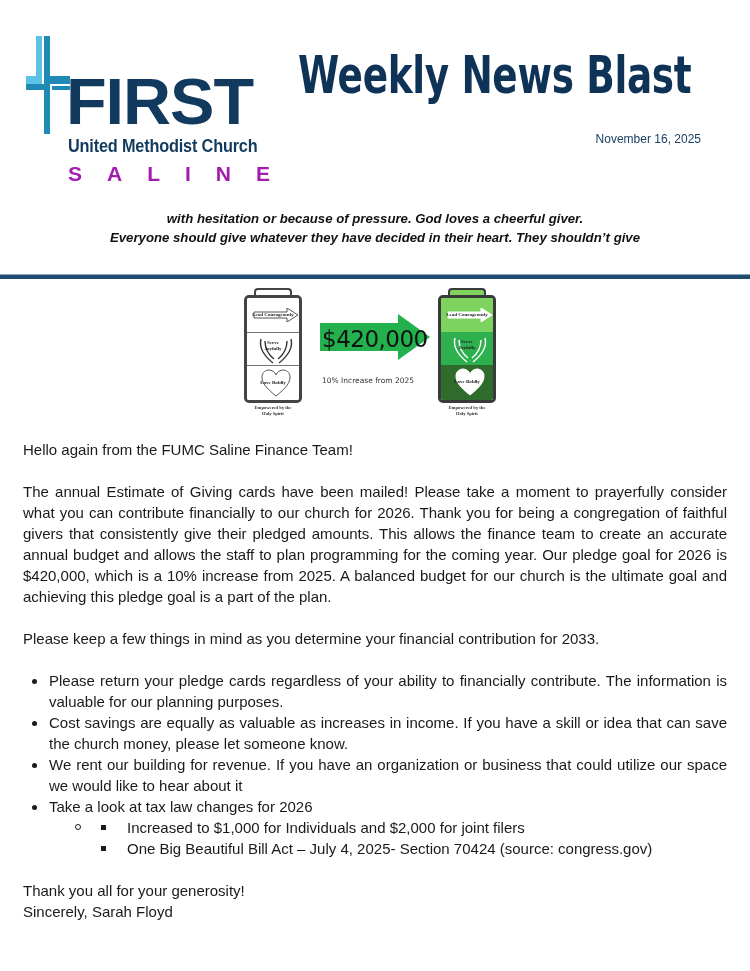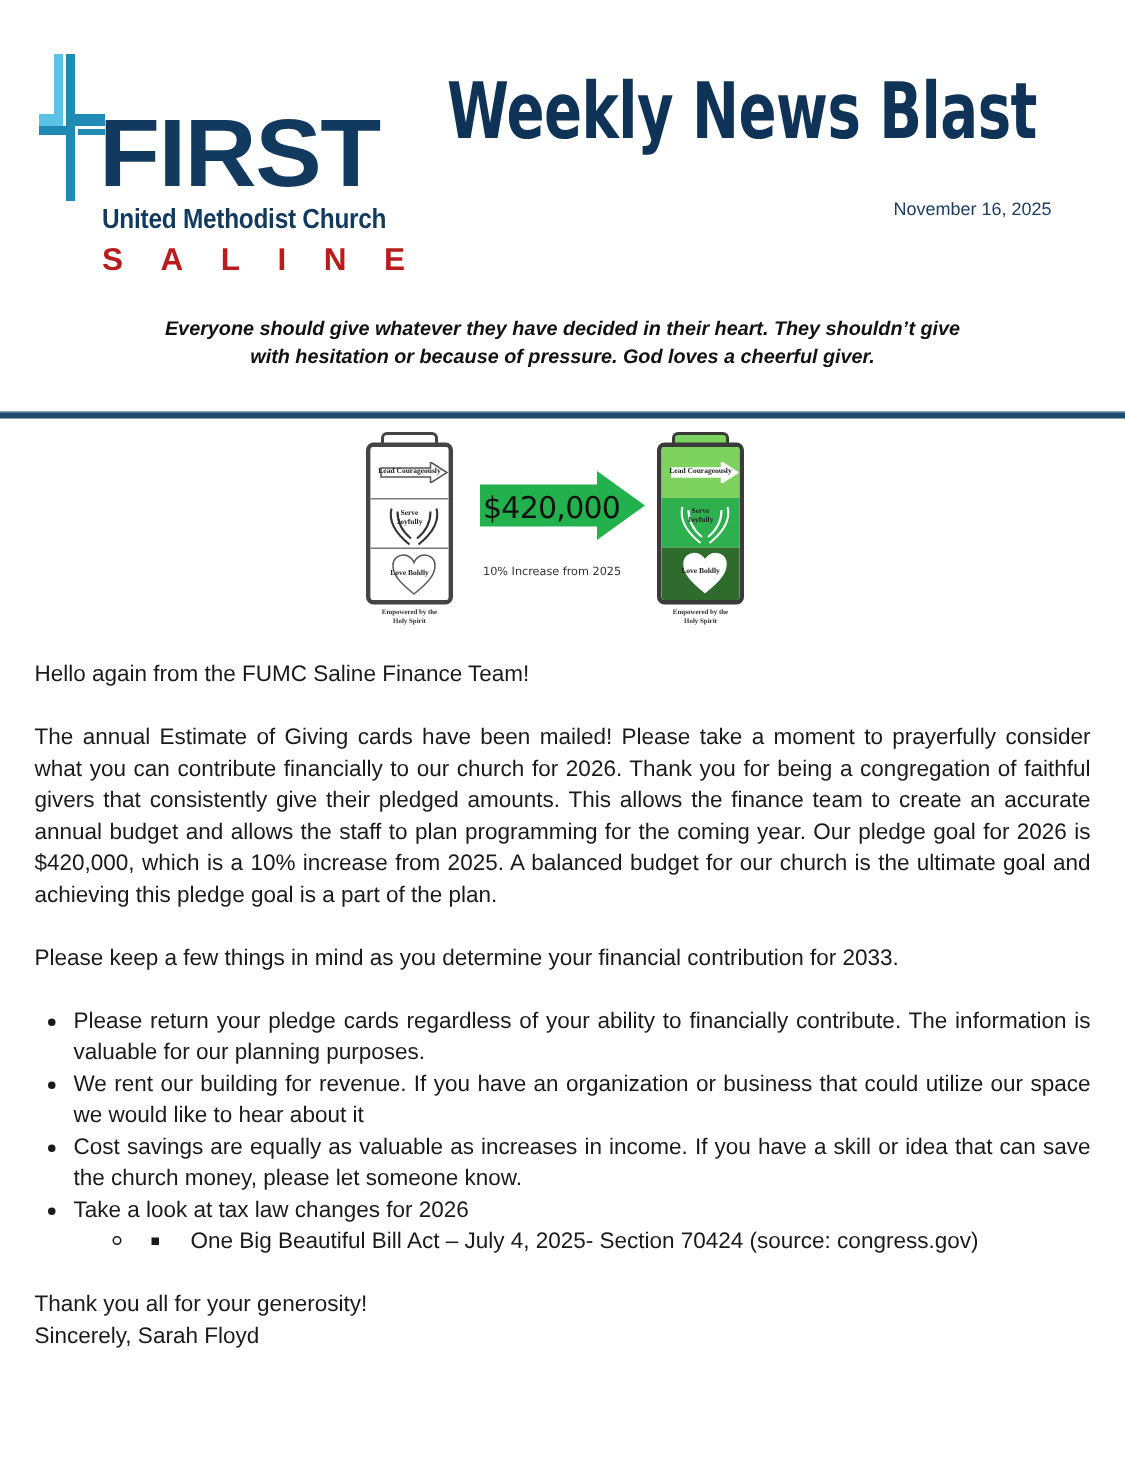--- a/index.html
+++ b/index.html
@@ -3,21 +3,21 @@
   <meta charset="utf-8">
   <style>
     html, body { margin: 0; padding: 0; background: #ffffff; }
     body { width: 750px; height: 971px; position: relative; overflow: hidden; font-family: "Liberation Sans", sans-serif; color: #111; }
 
     
     .logo { position: absolute; left: 26px; top: 34px; width: 240px; height: 150px; }
     .logo-cross { position: absolute; left: 0; top: 0; width: 80px; height: 110px; }
     .logo-first { position: absolute; left: 40px; top: 36px; font-family: "Liberation Sans", sans-serif; font-weight: 700; font-size: 64px; line-height: 64px; color: #123a5e; letter-spacing: -1px; transform: scaleX(1.04); transform-origin: left; }
     .logo-umc { position: absolute; left: 42px; top: 101px; font-family: "Liberation Sans Narrow", "Liberation Sans", sans-serif; font-weight: 700; font-size: 18.5px; color: #123a5e; transform: scaleX(0.88); transform-origin: left; white-space: nowrap; letter-spacing: -0.2px; }
-    .logo-saline { position: absolute; left: 42px; top: 128px; font-weight: 700; font-size: 21px; color: #b91c1c; letter-spacing: 25px; white-space: nowrap; }
+    .logo-saline { position: absolute; left: 42px; top: 128px; font-weight: 700; font-size: 21px; color: #a21caf; letter-spacing: 25px; white-space: nowrap; }
 
     .title { position: absolute; left: 298px; top: 44px; font-family: "DejaVu Sans", sans-serif; font-weight: 700; font-size: 52px; line-height: 62px; color: #0f3257; transform: scaleX(0.72); transform-origin: left; white-space: nowrap; letter-spacing: -0.5px; }
     .date { position: absolute; right: 49px; top: 132px; font-size: 12px; color: #1b3f63; }
 
     .verse { position: absolute; left: 0; top: 209px; width: 750px; text-align: center; font-size: 13.2px; line-height: 19px; }
     .verse-text { font-weight: 700; font-style: italic; }
     .verse-ref { font-style: italic; font-size: 13.2px; }
 
     .divider { position: absolute; left: 0; top: 274px; width: 750px; height: 4px; background: #1f4b6e; border-top: 1px solid #8aa3b8; }
 
@@ -37,21 +37,21 @@
     .battery.after .seg3 { background: #2e6b2c; border-top: none; }
     .battery.after .cap { background: #7ed35f; border-color: #3a3a3a; }
     .seg-label { position: absolute; left: 0; width: 100%; text-align: center; font-family: "Liberation Serif", serif; font-weight: 700; font-size: 5px; line-height: 6px; color: #222; }
     .battery.after .seg-label { color: #222; }
     .battery.after .seg3 .seg-label { color: #222; }
     .lead-arrow { position: absolute; left: 6px; top: 10px; width: 46px; height: 14px; }
     .hands { position: absolute; left: 10px; top: 2px; width: 38px; height: 30px; }
     .heart { position: absolute; left: 14px; top: 3px; width: 30px; height: 28px; }
     .battery-caption { position: absolute; top: 117px; width: 70px; left: -6px; text-align: center; font-family: "Liberation Serif", serif; font-weight: 700; font-size: 4.6px; line-height: 6px; color: #333; }
     .big-arrow { position: absolute; left: 76px; top: 26px; width: 110px; height: 46px; }
-    .goal-amount { position: absolute; left: 78px; top: 38px; font-family: "DejaVu Sans", sans-serif; font-size: 20px; color: #111; letter-spacing: -0.5px; }
+    .goal-amount { position: absolute; left: 78px; top: 38px; font-family: "DejaVu Sans", sans-serif; font-size: 23px; color: #111; letter-spacing: -0.5px; }
     .goal-note { position: absolute; left: 78px; top: 88px; font-family: "DejaVu Sans", sans-serif; font-size: 7.5px; color: #333; white-space: nowrap; }
 
     
     .content { position: absolute; left: 23px; top: 439px; width: 704px; font-size: 15px; line-height: 21px; color: #1a1a1a; }
     .content p { margin: 0; text-align: justify; }
     .content p.gap { margin-top: 21px; }
     .content ul { margin: 0; padding: 0; list-style: none; }
     .list-l1 { margin-top: 21px !important; }
     .list-l1 > li { position: relative; padding-left: 26px; text-align: justify; }
     .list-l1 > li::before { content: ""; position: absolute; left: 9px; top: 9px; width: 5px; height: 5px; border-radius: 50%; background: #1a1a1a; }
@@ -77,22 +77,22 @@
   </svg>
   <div class="logo-first">FIRST</div>
   <div class="logo-umc">United Methodist Church</div>
   <div class="logo-saline">SALINE</div>
 </div>
 
 <div class="title">Weekly News Blast</div>
 <div class="date">November 16, 2025</div>
 
 <div class="verse">
+  <div class="verse-text">with hesitation or because of pressure. God loves a cheerful giver.</div>
   <div class="verse-text">Everyone should give whatever they have decided in their heart. They shouldn’t give</div>
-  <div class="verse-text">with hesitation or because of pressure. God loves a cheerful giver.</div>
 </div>
 
 <div class="divider"></div>
 
 <div class="graphic">
 
   <div class="battery before" style="left:0;">
     <div class="cap"></div>
     <div class="body">
       <div class="seg seg1">
@@ -156,27 +156,28 @@
     </div>
   </div>
 </div>
 
 <div class="content">
   <p>Hello again from the FUMC Saline Finance Team!</p>
   <p class="gap">The annual Estimate of Giving cards have been mailed! Please take a moment to prayerfully consider what you can contribute financially to our church for 2026. Thank you for being a congregation of faithful givers that consistently give their pledged amounts. This allows the finance team to create an accurate annual budget and allows the staff to plan programming for the coming year. Our pledge goal for 2026 is $420,000, which is a 10% increase from 2025. A balanced budget for our church is the ultimate goal and achieving this pledge goal is a part of the plan.</p>
   <p class="gap">Please keep a few things in mind as you determine your financial contribution for 2033.</p>
   <ul class="list-l1">
     <li>Please return your pledge cards regardless of your ability to financially contribute. The information is valuable for our planning purposes.</li>
+    <li>Cost savings are equally as valuable as increases in income. If you have a skill or idea that can save the church money, please let someone know.</li>
     <li>We rent our building for revenue. If you have an organization or business that could utilize our space we would like to hear about it</li>
-    <li>Cost savings are equally as valuable as increases in income. If you have a skill or idea that can save the church money, please let someone know.</li>
     <li>
       <span>Take a look at tax law changes for 2026</span>
       <ul class="list-l2">
         <li class="with-sub">
           <ul class="list-l3">
+            <li>Increased to $1,000 for Individuals and $2,000 for joint filers</li>
             <li>One Big Beautiful Bill Act – July 4, 2025- Section 70424 (source: congress.gov)</li>
           </ul>
         </li>
       </ul>
     </li>
   </ul>
   <p class="closing">Thank you all for your generosity!</p>
   <p style="text-align:left;">Sincerely, Sarah Floyd</p>
 </div>
 

